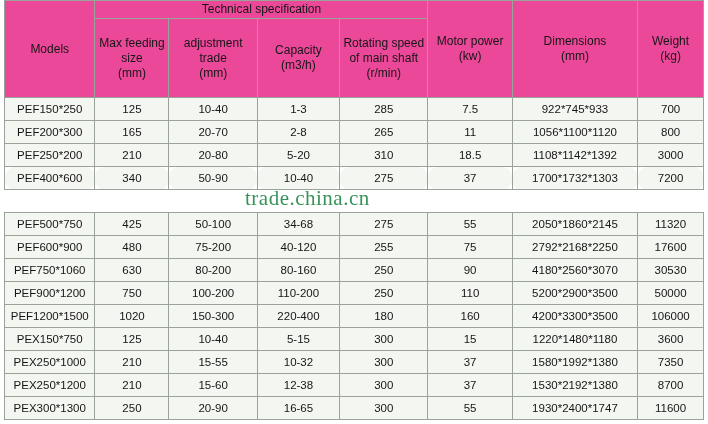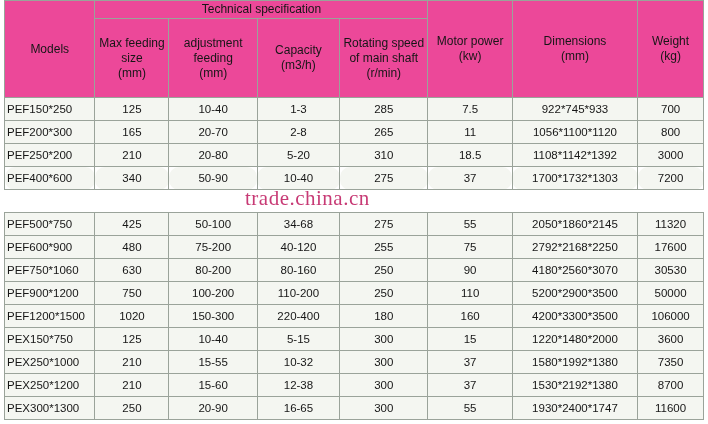--- a/index.html
+++ b/index.html
@@ -37,21 +37,21 @@
     text-align: center;
     vertical-align: middle;
     padding: 1px 2px;
     line-height: 1.25;
     background: #f2f4ef;
   }
   table.spec tr.head td, table.spec tr.head th {
     background: #ec4899;
   }
   table.spec td.model {
-    text-align: left;
+    text-align: center;
   }
   table.spec tr.data td {
     background: #f4f6f1;
     height: 20px;
   }
   .top-table tr.head td {
     font-size: 12px;
   }
   .group-title {
     font-size: 12.5px;
@@ -73,21 +73,21 @@
     top: 0;
     width: 708px;
     height: 424px;
     pointer-events: none;
   }
   .watermark span {
     position: absolute;
     left: 245px;
     top: 186px;
     font-size: 21px;
-    color: #be185d;
+    color: #15803d;
     opacity: 0.85;
     letter-spacing: 0.5px;
     font-family: "Liberation Serif", serif;
   }
   .clipped-row td {
     color: #20201f;
     border-radius: 10px;
   }
   .clip-wrap {
     position: absolute;
@@ -127,21 +127,21 @@
             <span>Weight</span><br>
             <span>(kg)</span>
           </td>
         </tr>
         <tr class="head">
           <td style="height:76px">
             <span>Max feeding size</span><br>
             <span>(mm)</span>
           </td>
           <td>
-            <span>adjustment feeding</span><br>
+            <span>adjustment trade</span><br>
             <span>(mm)</span>
           </td>
           <td>
             <span>Capacity</span><br>
             <span>(m3/h)</span>
           </td>
           <td>
             <span>Rotating speed of main shaft</span><br>
             <span>(r/min)</span>
           </td>
@@ -256,21 +256,21 @@
           <td>4200*3300*3500</td>
           <td>106000</td>
         </tr>
         <tr class="data">
           <td class="model">PEX150*750</td>
           <td>125</td>
           <td>10-40</td>
           <td>5-15</td>
           <td>300</td>
           <td>15</td>
-          <td>1220*1480*2000</td>
+          <td>1220*1480*1180</td>
           <td>3600</td>
         </tr>
         <tr class="data">
           <td class="model">PEX250*1000</td>
           <td>210</td>
           <td>15-55</td>
           <td>10-32</td>
           <td>300</td>
           <td>37</td>
           <td>1580*1992*1380</td>

